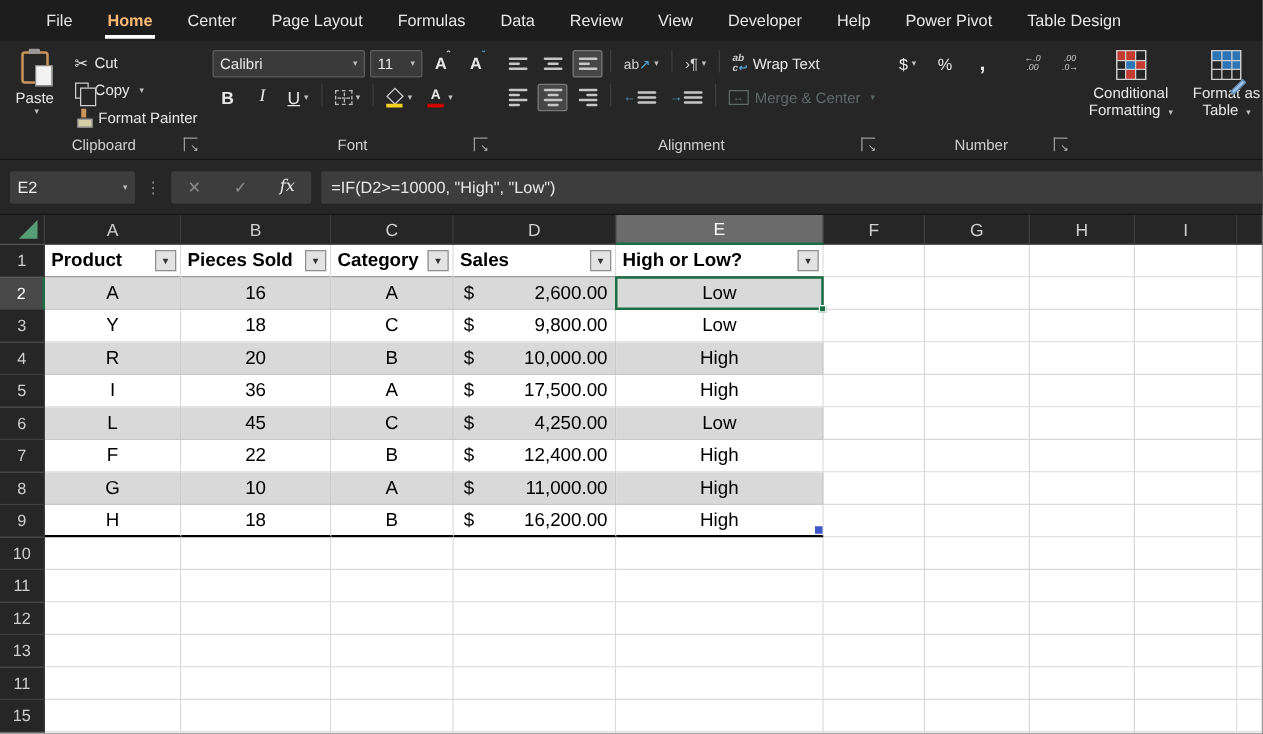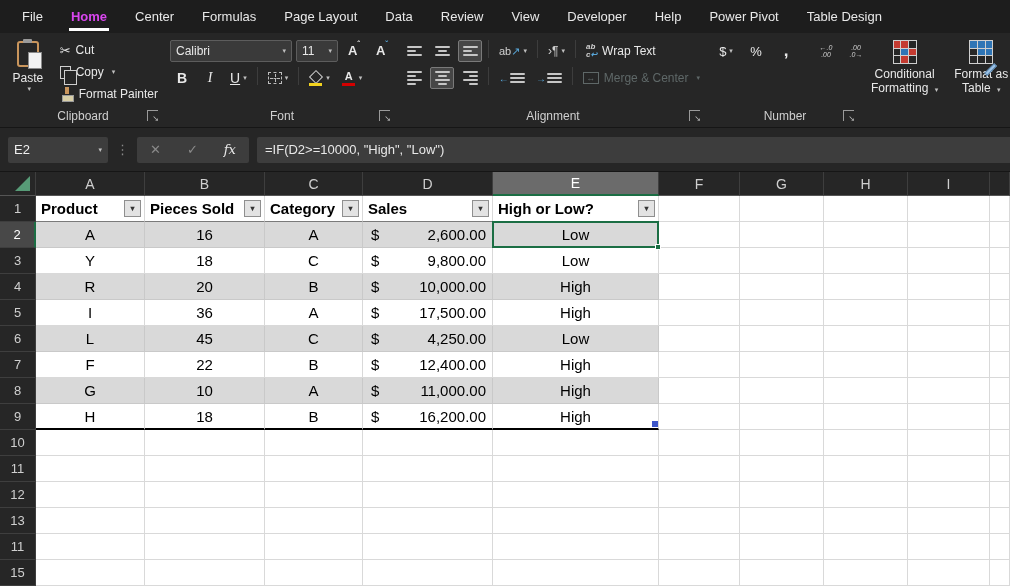--- a/index.html
+++ b/index.html
@@ -1,23 +1,23 @@
 <!DOCTYPE html>
 <html><head>
 <meta charset="utf-8">
 <style>
   *{box-sizing:border-box;margin:0;padding:0}
   html,body{width:1010px;height:587px;overflow:hidden;background:#262626;
     font-family:"Liberation Sans",sans-serif;-webkit-font-smoothing:antialiased}
   #app{width:1010px;height:587px;display:flex;flex-direction:column}
 
   
-  .menubar{height:33px;background:#1d1d1d;display:flex;align-items:stretch;padding-left:8px;flex:0 0 auto}
+  .menubar{height:33px;background:#1d1d1d;display:flex;align-items:stretch;padding-left:23px;flex:0 0 auto}
   .tab{color:#e8e8e8;font-size:13px;padding:0 14px;display:flex;align-items:center;position:relative;cursor:default;white-space:nowrap}
-  .tab.active{color:#d946ef;font-weight:bold}
+  .tab.active{color:#fdba74;font-weight:bold}
   .tab.active::after{content:"";position:absolute;left:12px;right:12px;bottom:2px;height:3px;background:#fff}
 
   
   .ribbon{height:95px;background:#262626;display:flex;align-items:stretch;flex:0 0 auto;border-bottom:1px solid #161616}
   .rsep{width:1px;background:#3d3d3d;margin:6px 0}
   .rgroup{display:flex;flex-direction:column;padding:4px 4px 0 4px}
   .rbody{flex:1;display:flex;align-items:flex-start}
   .rlabel{height:22px;display:flex;align-items:center;justify-content:center;position:relative;color:#cfcfcf;font-size:12px}
   .launcher{position:absolute;right:4px;top:5px;width:11px;height:11px;border-top:1px solid #9a9a9a;border-left:1px solid #9a9a9a}
   .launcher span{position:absolute;right:-1px;bottom:-2px;font-size:8px;color:#bfbfbf;line-height:8px}
@@ -129,22 +129,22 @@
 </style>
 </head>
 <body>
 
 <div id="app">
 
   <div class="menubar" id="menubar">
       <span class="tab">File</span>
       <span class="tab active">Home</span>
       <span class="tab">Center</span>
+      <span class="tab">Page Layout</span>
       <span class="tab">Formulas</span>
-      <span class="tab">Page Layout</span>
       <span class="tab">Data</span>
       <span class="tab">Review</span>
       <span class="tab">View</span>
       <span class="tab">Developer</span>
       <span class="tab">Help</span>
       <span class="tab">Power Pivot</span>
       <span class="tab">Table Design</span>
     </div>
 
   <div class="ribbon">

